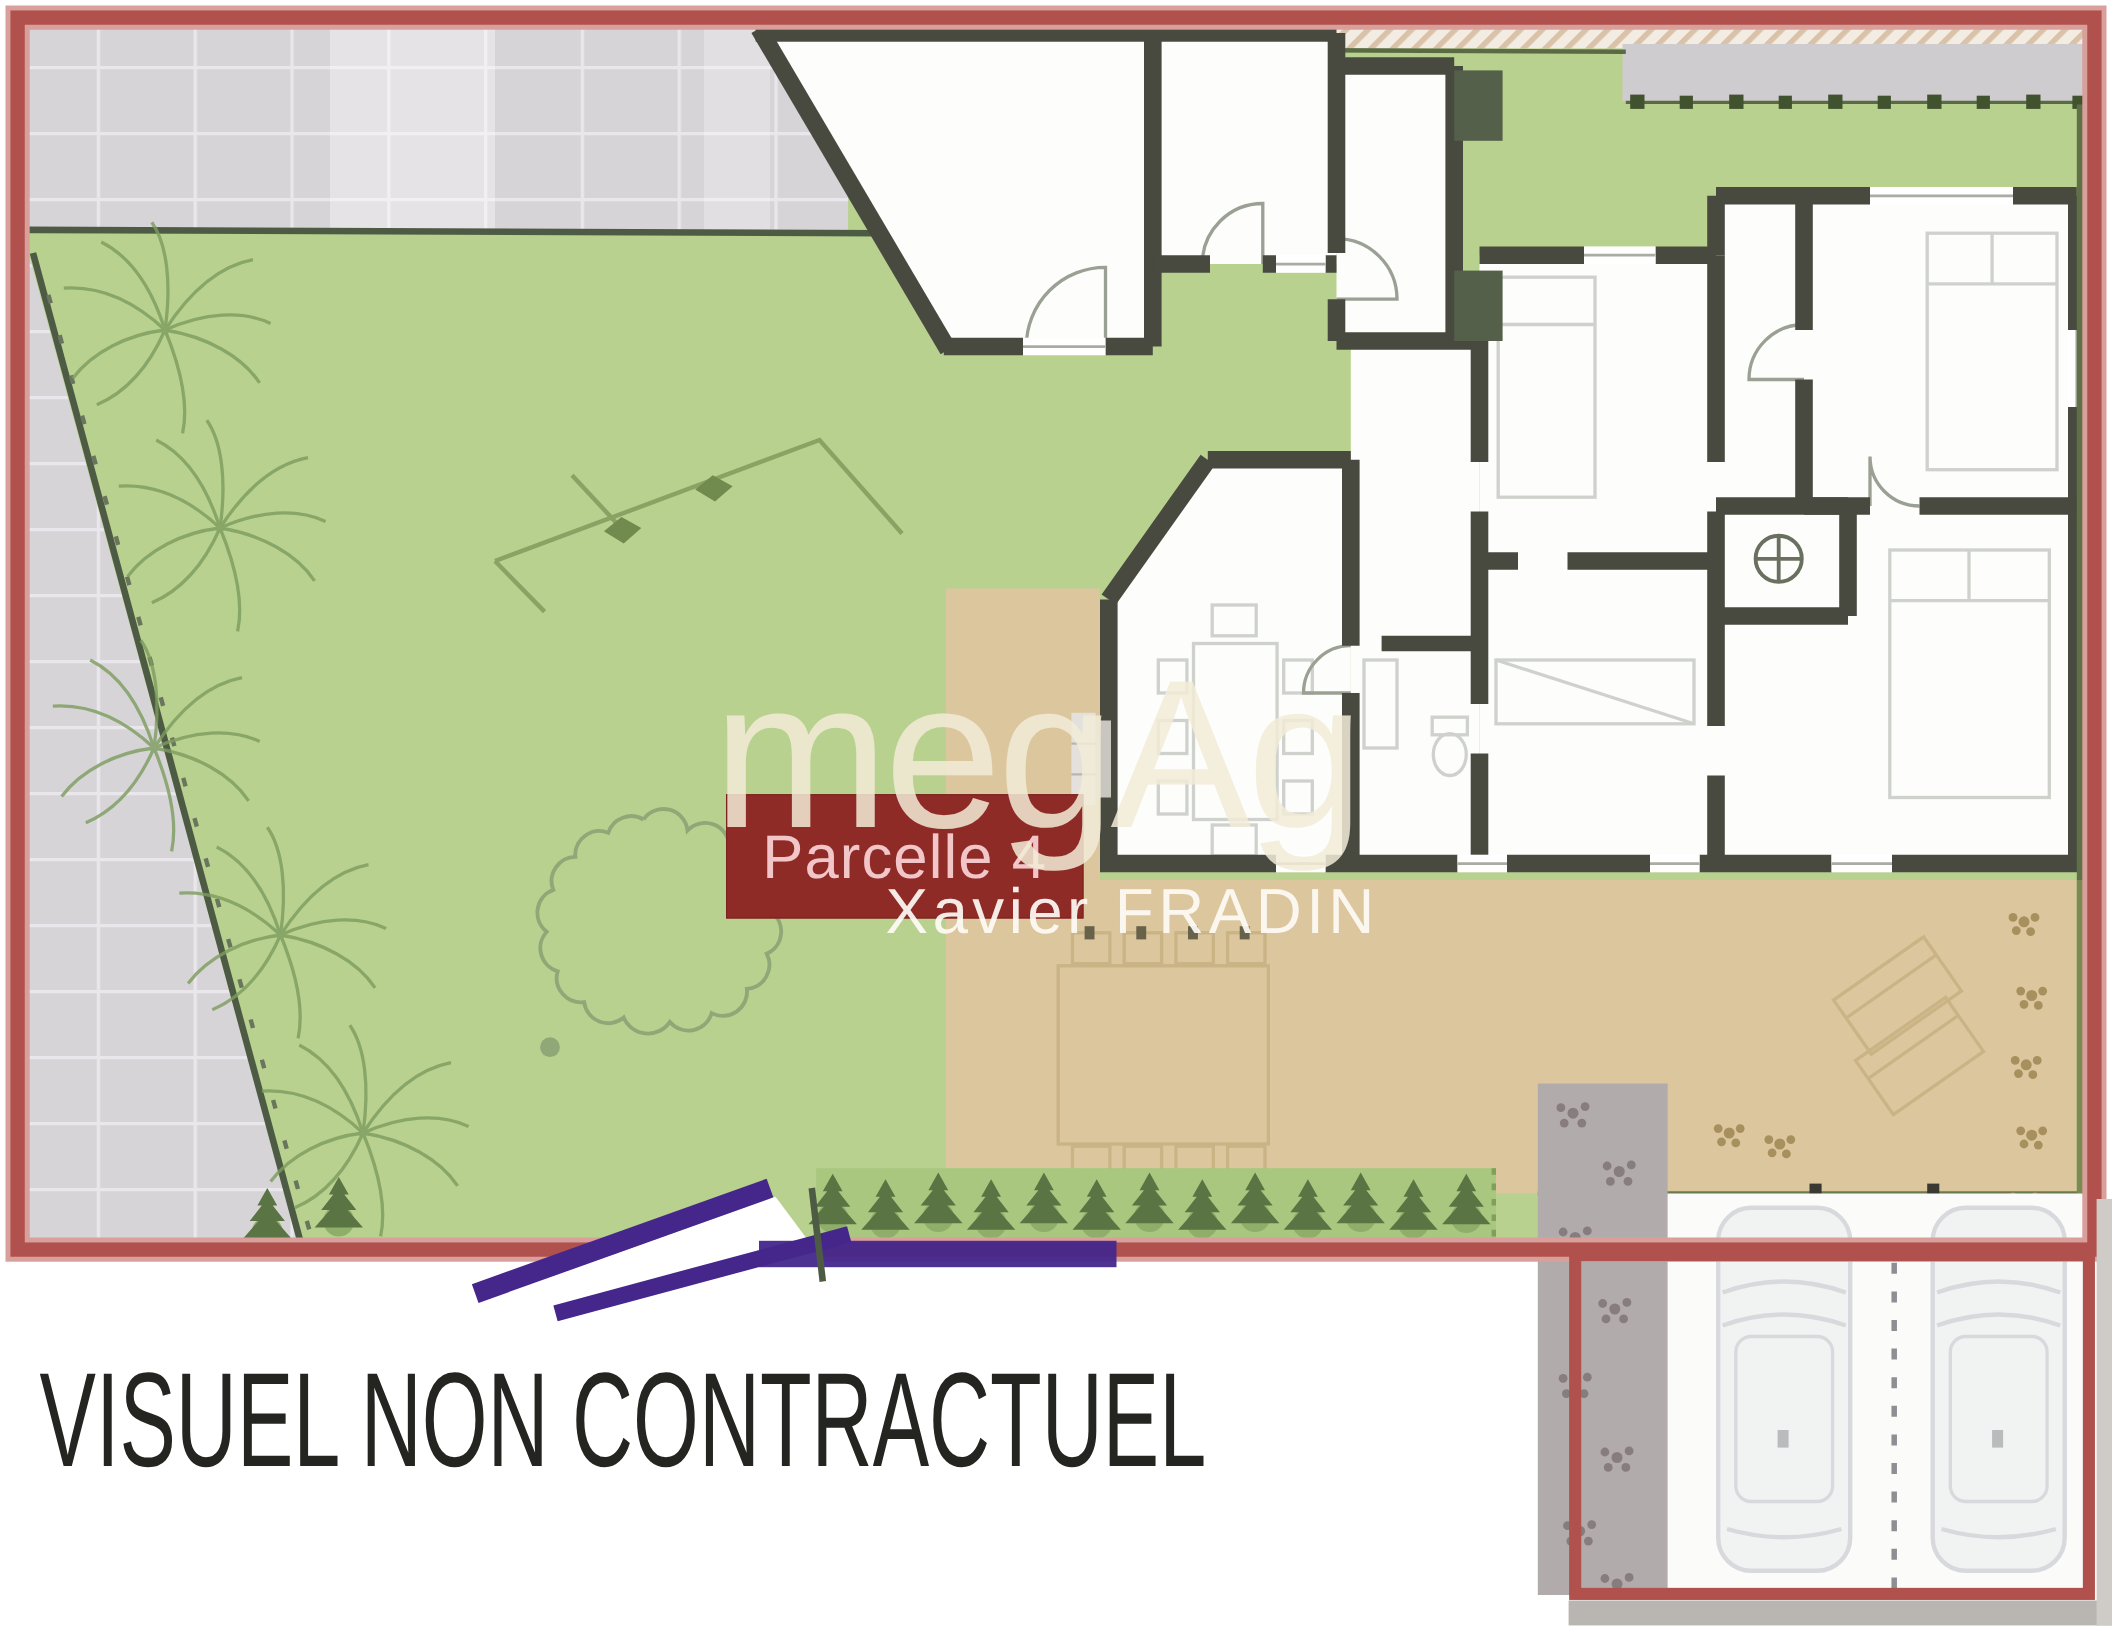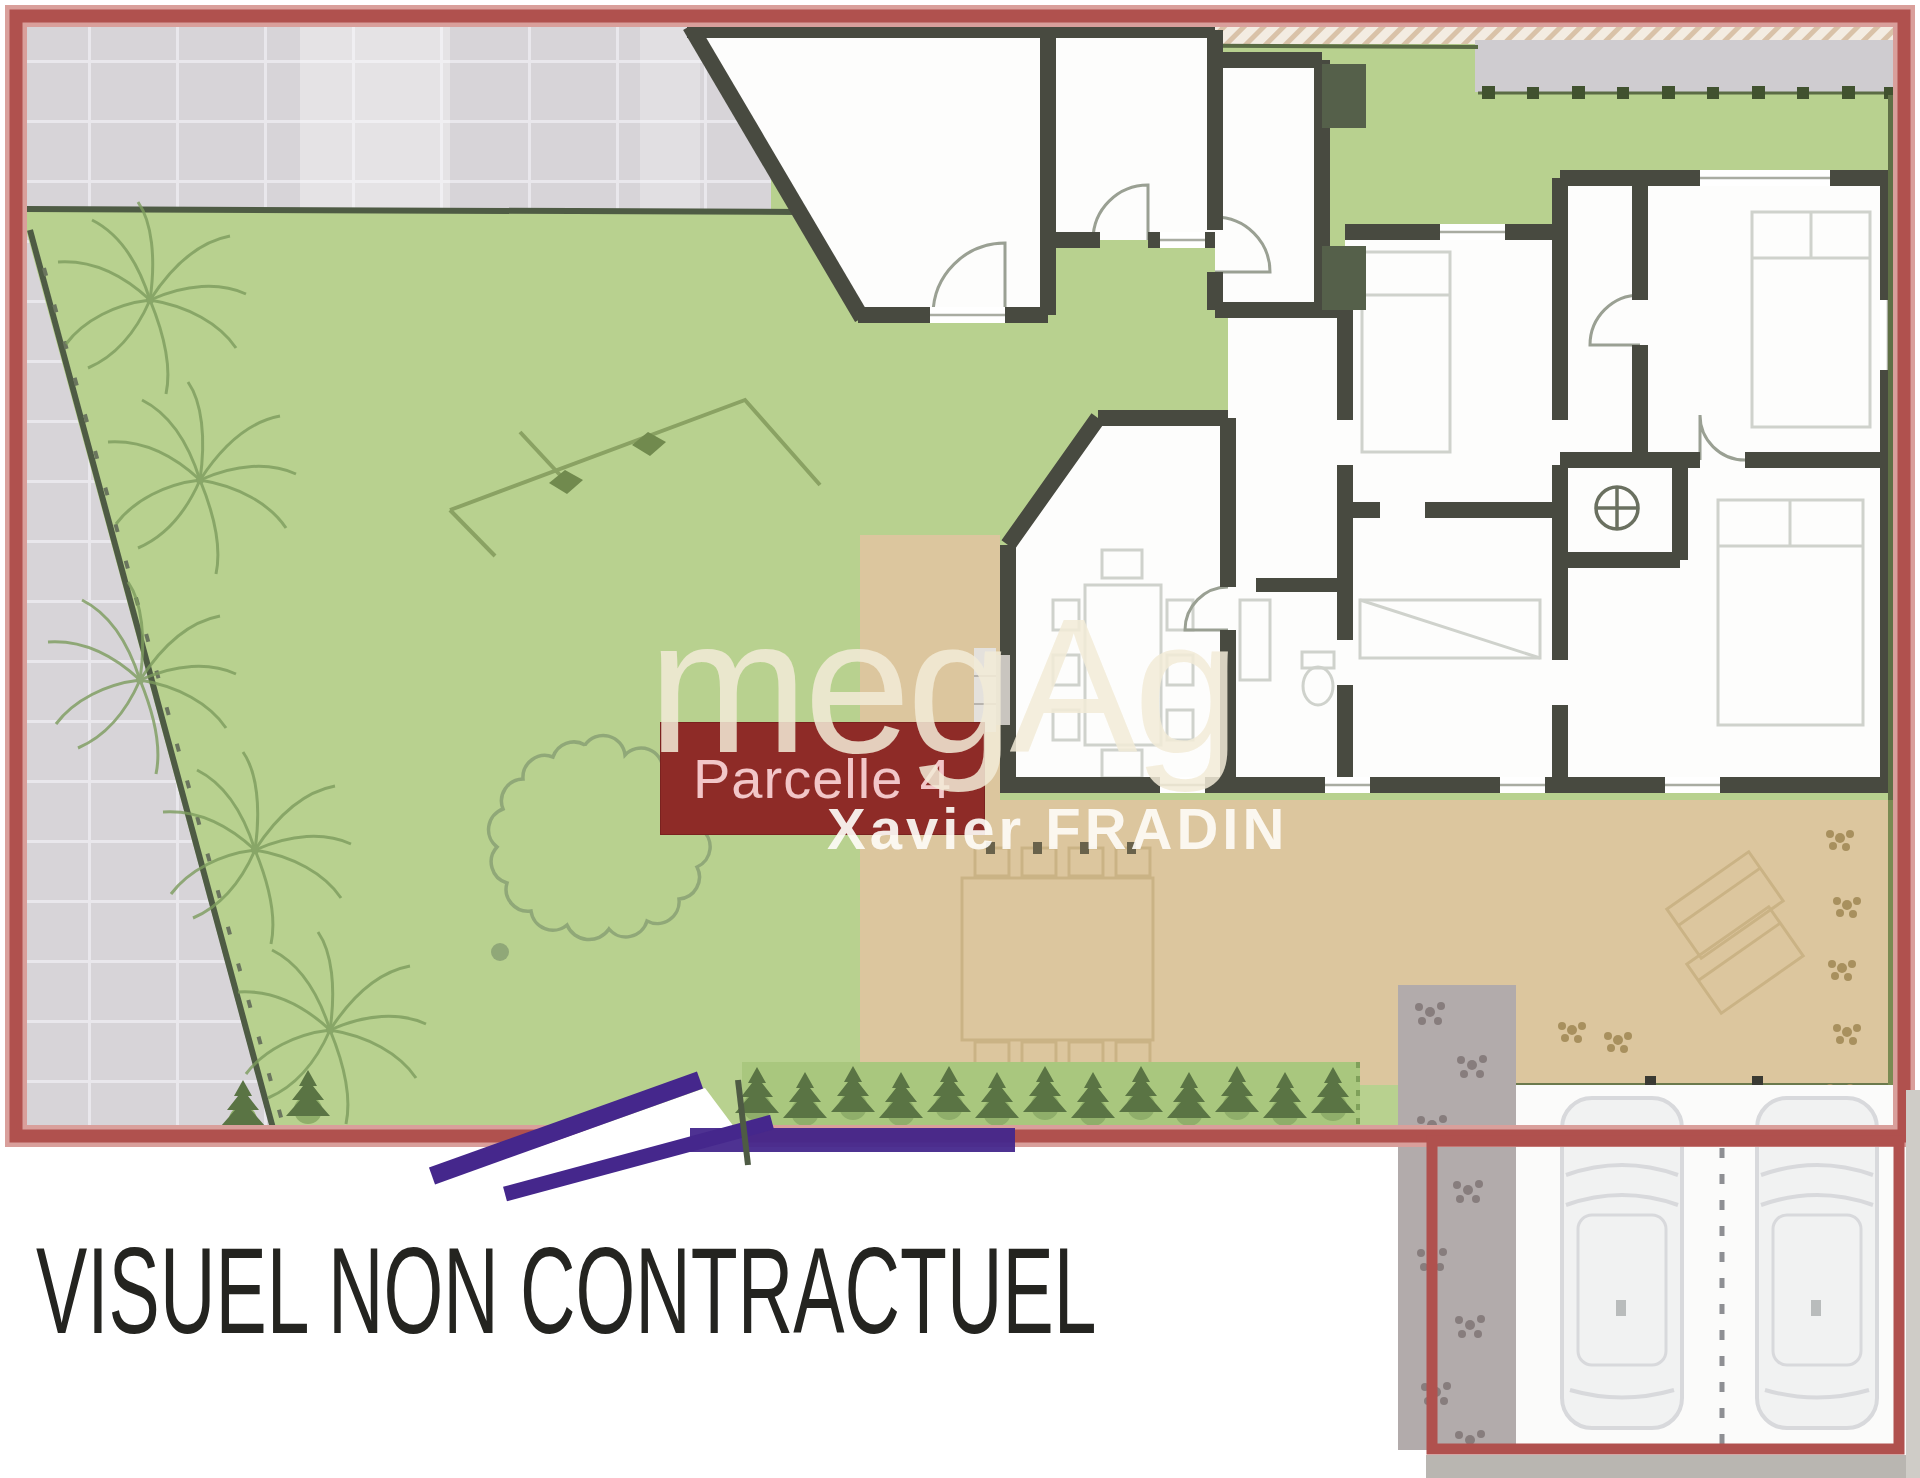--- a/index.html
+++ b/index.html
@@ -14,22 +14,22 @@
     display:flex;align-items:center;justify-content:center;
     color:#f2c6c8;font-size:56px;letter-spacing:1px;font-weight:400;
   }
   .wm-brand{
     position:absolute;left:648px;top:590px;
     font-size:192px;line-height:1;font-weight:400;
     color:#f3ecd8;opacity:.85;letter-spacing:-4px;white-space:nowrap;
     pointer-events:none;
   }
   .wm-agent{
-    position:absolute;left:827px;top:800px;
-    font-size:58px;line-height:1;font-weight:700;
+    position:absolute;left:805px;top:800px;
+    font-size:58px;line-height:1;font-weight:400;
     color:rgba(253,251,246,.92);letter-spacing:4px;white-space:nowrap;
     pointer-events:none;
   }
   .disclaimer{
     position:absolute;left:36px;top:1230px;
     font-size:122px;line-height:1.0;color:#242420;font-weight:400;
     transform:scaleX(.63);transform-origin:left top;white-space:nowrap;
     letter-spacing:0px;
   }
 </style>

